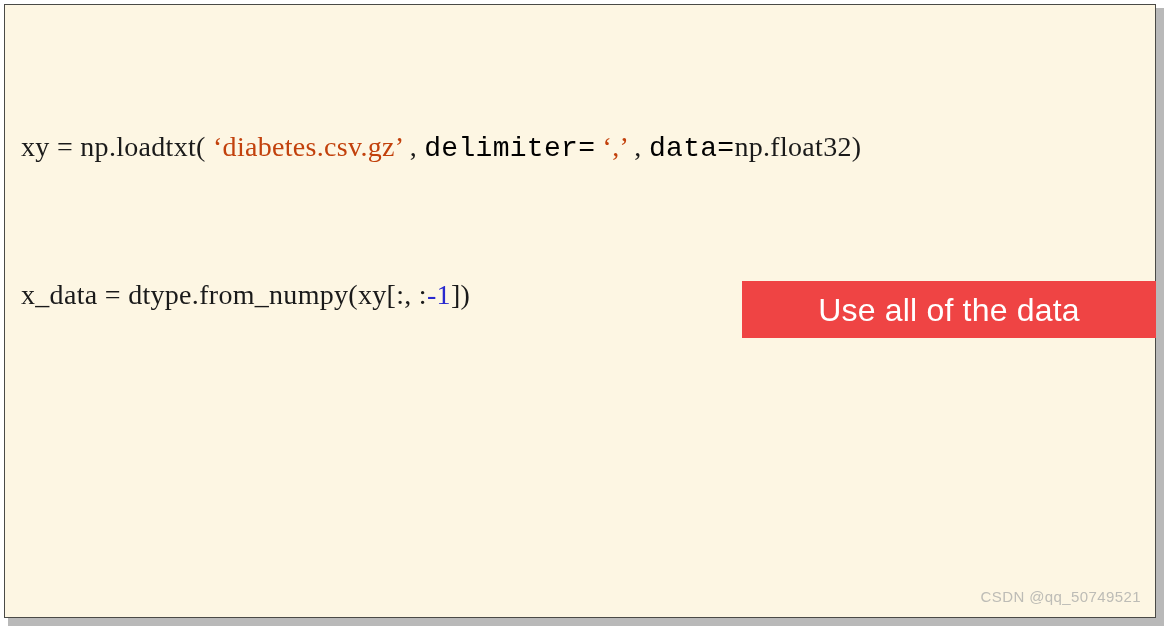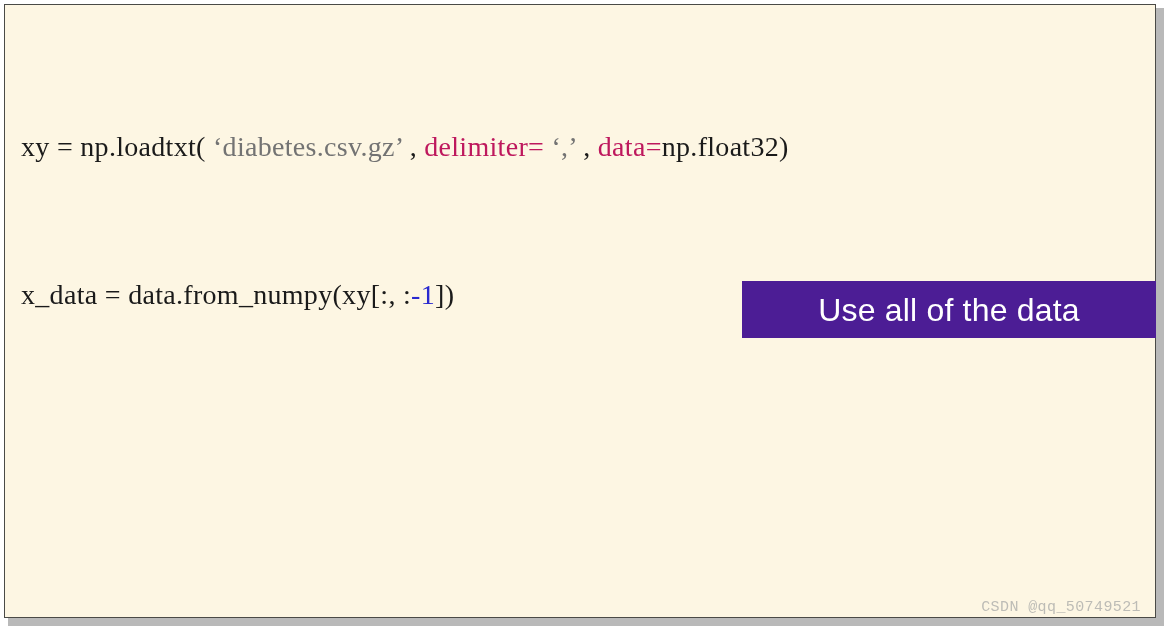--- a/index.html
+++ b/index.html
@@ -51,68 +51,68 @@
     font-family: "Liberation Serif", serif;
     font-size: 28px;
     line-height: 37px;
     color: #1a1a1a;
     letter-spacing: 0.3px;
   }
 
   .ln { display: block; height: 37px; }
   .ln.blank { height: 37px; }
   .num      { color: #2929cf; }
-  .str      { color: #737373; }
-  .param    { color: #be185d; }
+  .str      { color: #c2410c; }
+  .param    { color: #000000; font-family: Liberation Mono, monospace; }
 
   #callout-banner {
     position: absolute;
     left: 742px;
     top: 281px;
     width: 414px;
     height: 57px;
-    background: #4c1d95;
+    background: #ef4444;
     display: flex;
     align-items: center;
     justify-content: center;
     box-sizing: border-box;
   }
   #callout-banner .banner-text {
     font-family: "Liberation Sans", sans-serif;
     font-size: 32px;
     color: #ffffff;
     letter-spacing: 0.2px;
     line-height: 1;
   }
 
   #watermark {
     position: absolute;
     right: 14px;
-    bottom: 1px;
-    font-family: Liberation Mono, monospace;
+    bottom: 12px;
+    font-family: Liberation Sans, sans-serif;
     font-size: 15px;
     color: #bdbcb6;
     letter-spacing: 0.4px;
     white-space: nowrap;
   }
 </style>
 </head>
 <body>
 
 <div id="slide">
 
   <div id="shadow-layer"></div>
 
   <div id="code-frame">
 
     <div id="code-block">
 
       <span class="ln"><span>xy = np.loadtxt( </span><span class="str">‘diabetes.csv.gz’</span><span> , </span><span class="param">delimiter=</span><span class="str"> ‘,’</span><span> , </span><span class="param">data=</span><span>np.float32)</span></span>
 
-      <span class="ln"><span>x_data = data.from_numpy(xy[:, :</span><span class="num">-</span><span class="num">1</span><span>])</span></span>
+      <span class="ln"><span>x_data = dtype.from_numpy(xy[:, :</span><span class="num">-</span><span class="num">1</span><span>])</span></span>
 
 
       <span class="ln blank"></span>
 
       
 
       
 
       
 

